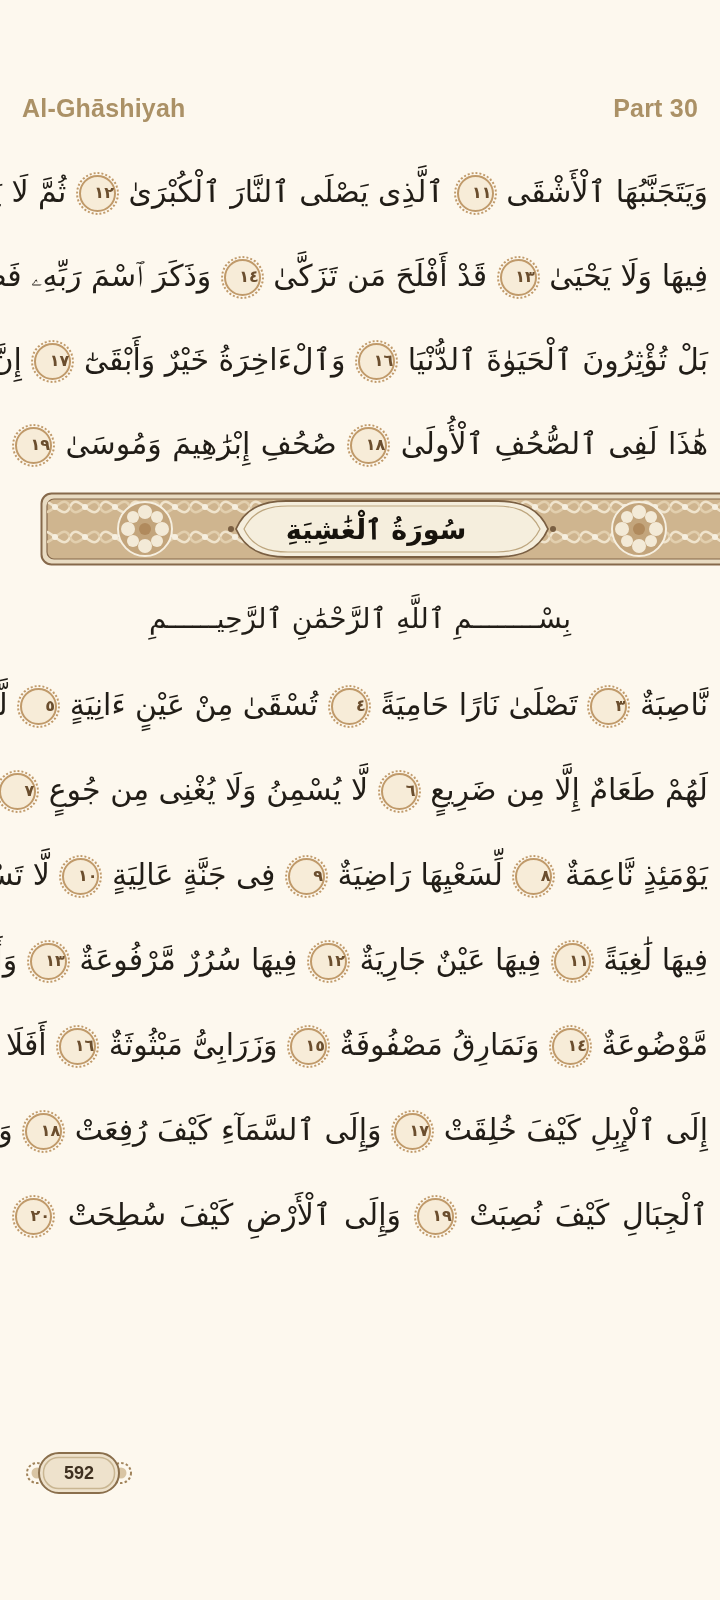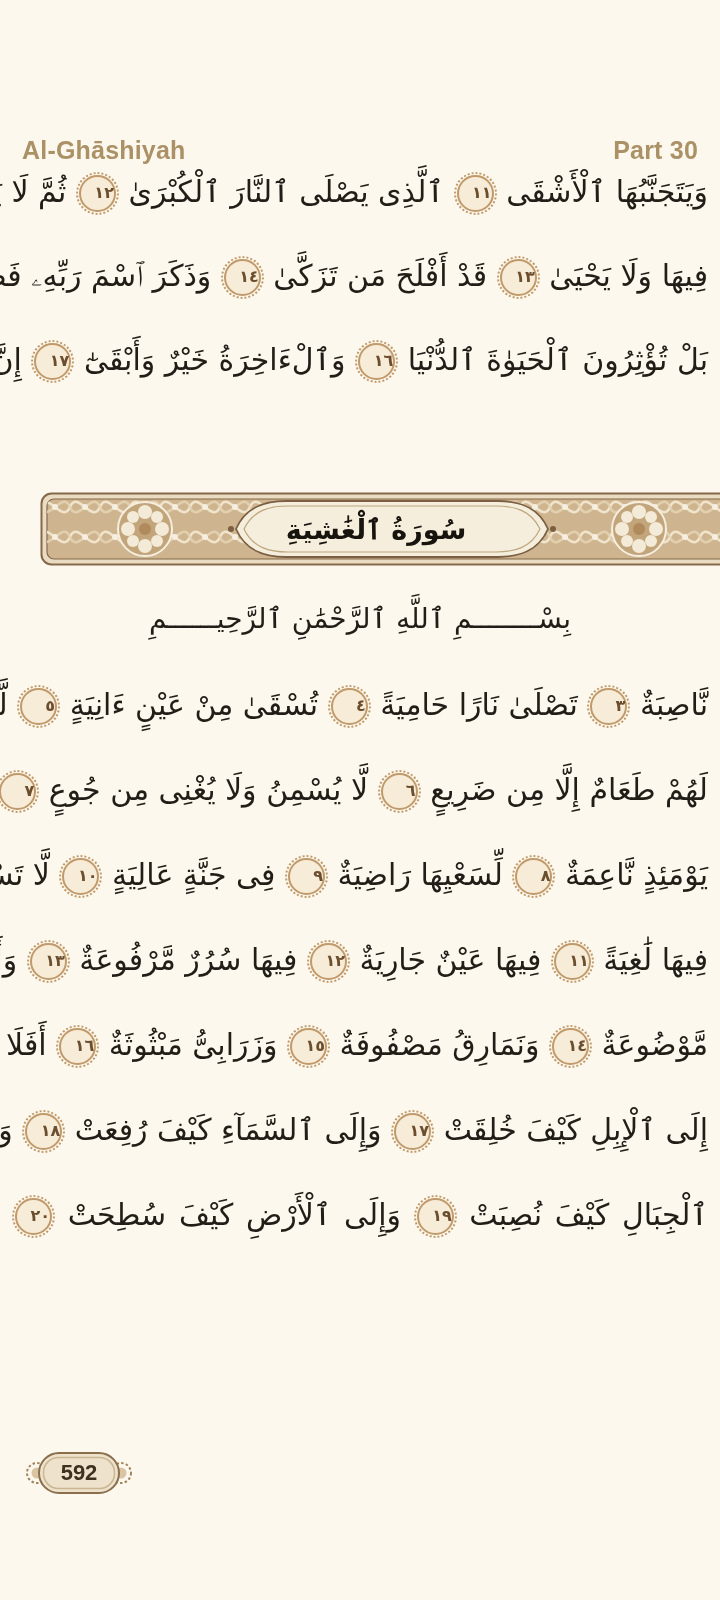--- a/index.html
+++ b/index.html
@@ -7,21 +7,21 @@
     width:720px;height:1600px;
     background:var(--background,#fdf8ee);
     font-family:"Liberation Sans",sans-serif;
     overflow:hidden;
   }
   .page{position:relative;width:720px;height:1600px;}
 
   
   .header{
     position:absolute;top:94px;left:22px;right:22px;
-    display:flex;justify-content:space-between;align-items:center;margin-top:42px;
+    display:flex;justify-content:space-between;align-items:center;
   }
   .header .hdr-label{
     font-size:25px;font-weight:bold;color:var(--accent,#ab9166);
     letter-spacing:.2px;
   }
 
   
   .text-block{
     position:absolute;left:12px;right:12px;
     direction:rtl;
@@ -70,37 +70,38 @@
     font-size:28px;color:var(--ink,#211d17);
     direction:rtl;
   }
 
   
   .page-badge{position:absolute;top:1450px;left:24px;width:110px;height:48px;}
   .page-badge svg{display:block;}
   .page-badge-number{
     position:absolute;top:0;left:0;width:110px;height:46px;
     display:flex;align-items:center;justify-content:center;
-    font-size:22px;font-weight:bold;color:var(--badge-text,#3f3020);
+    font-size:18px;font-weight:bold;color:var(--badge-text,#3f3020);
   }
 </style>
 </head>
 <body>
 
 <div class="page">
 
   <div class="header">
     <div class="hdr-label">Al-Ghāshiyah</div>
     <div class="hdr-label">Part 30</div>
   </div>
 
   <div class="text-block block-prev">
       <div class="quran-line">وَيَتَجَنَّبُهَا ٱلْأَشْقَى <span class="ayah-medallion">١١</span> ٱلَّذِى يَصْلَى ٱلنَّارَ ٱلْكُبْرَىٰ <span class="ayah-medallion">١٢</span> ثُمَّ لَا يَمُوتُ</div>
       <div class="quran-line">فِيهَا وَلَا يَحْيَىٰ <span class="ayah-medallion">١٣</span> قَدْ أَفْلَحَ مَن تَزَكَّىٰ <span class="ayah-medallion">١٤</span> وَذَكَرَ ٱسْمَ رَبِّهِۦ فَصَلَّىٰ </div>
       <div class="quran-line">بَلْ تُؤْثِرُونَ ٱلْحَيَوٰةَ ٱلدُّنْيَا <span class="ayah-medallion">١٦</span> وَٱلْءَاخِرَةُ خَيْرٌ وَأَبْقَىٰٓ <span class="ayah-medallion">١٧</span> إِنَّ</div>
+      <div class="quran-line">هَٰذَا لَفِى ٱلصُّحُفِ ٱلْأُولَىٰ <span class="ayah-medallion">١٨</span> صُحُفِ إِبْرَٰهِيمَ وَمُوسَىٰ <span class="ayah-medallion">١٩</span></div>
     </div>
 
   <div class="banner">
     <svg viewBox="0 0 704 74" width="704" height="74">
       <defs>
         <pattern id="arabesque" width="30" height="30" patternUnits="userSpaceOnUse">
           <path d="M0,15 C8,-3 22,33 30,15" fill="none" stroke="#f0e4cd" stroke-width="2.5"></path>
           <path d="M0,15 C8,33 22,-3 30,15" fill="none" stroke="#e2cfae" stroke-width="2.5"></path>
           <circle cx="15" cy="15" r="3" fill="#f6efe0"></circle>
         </pattern>

